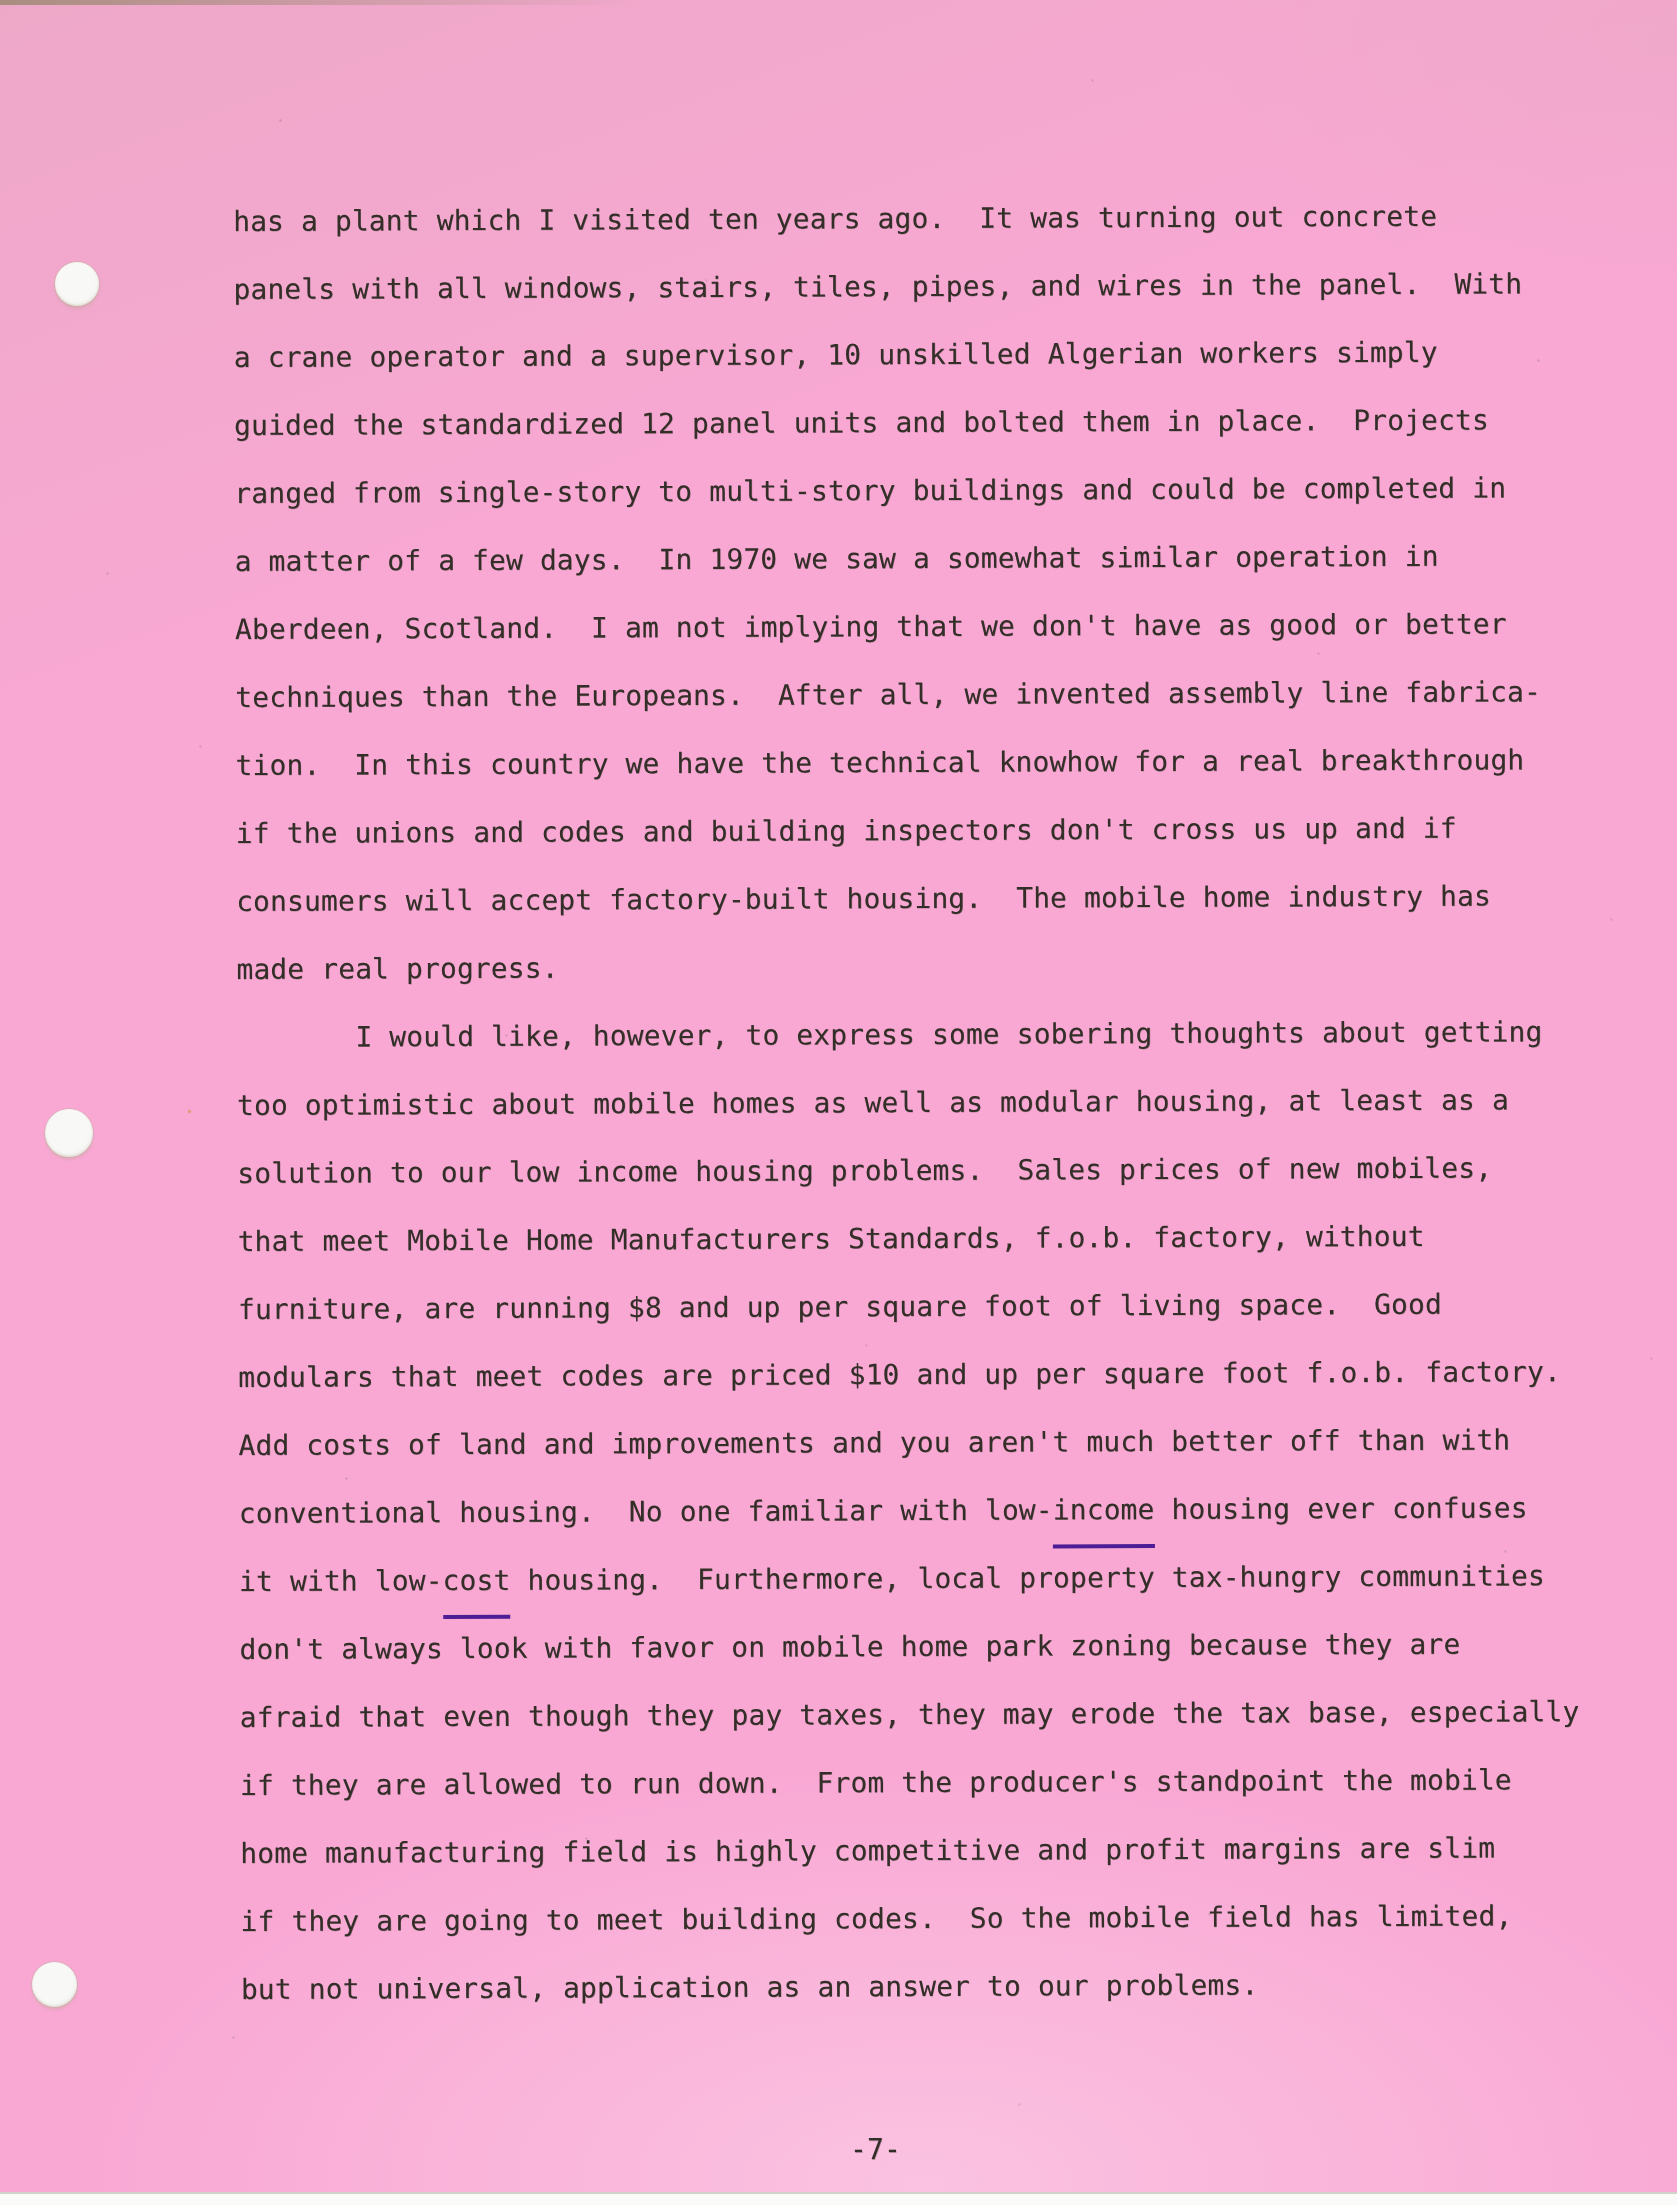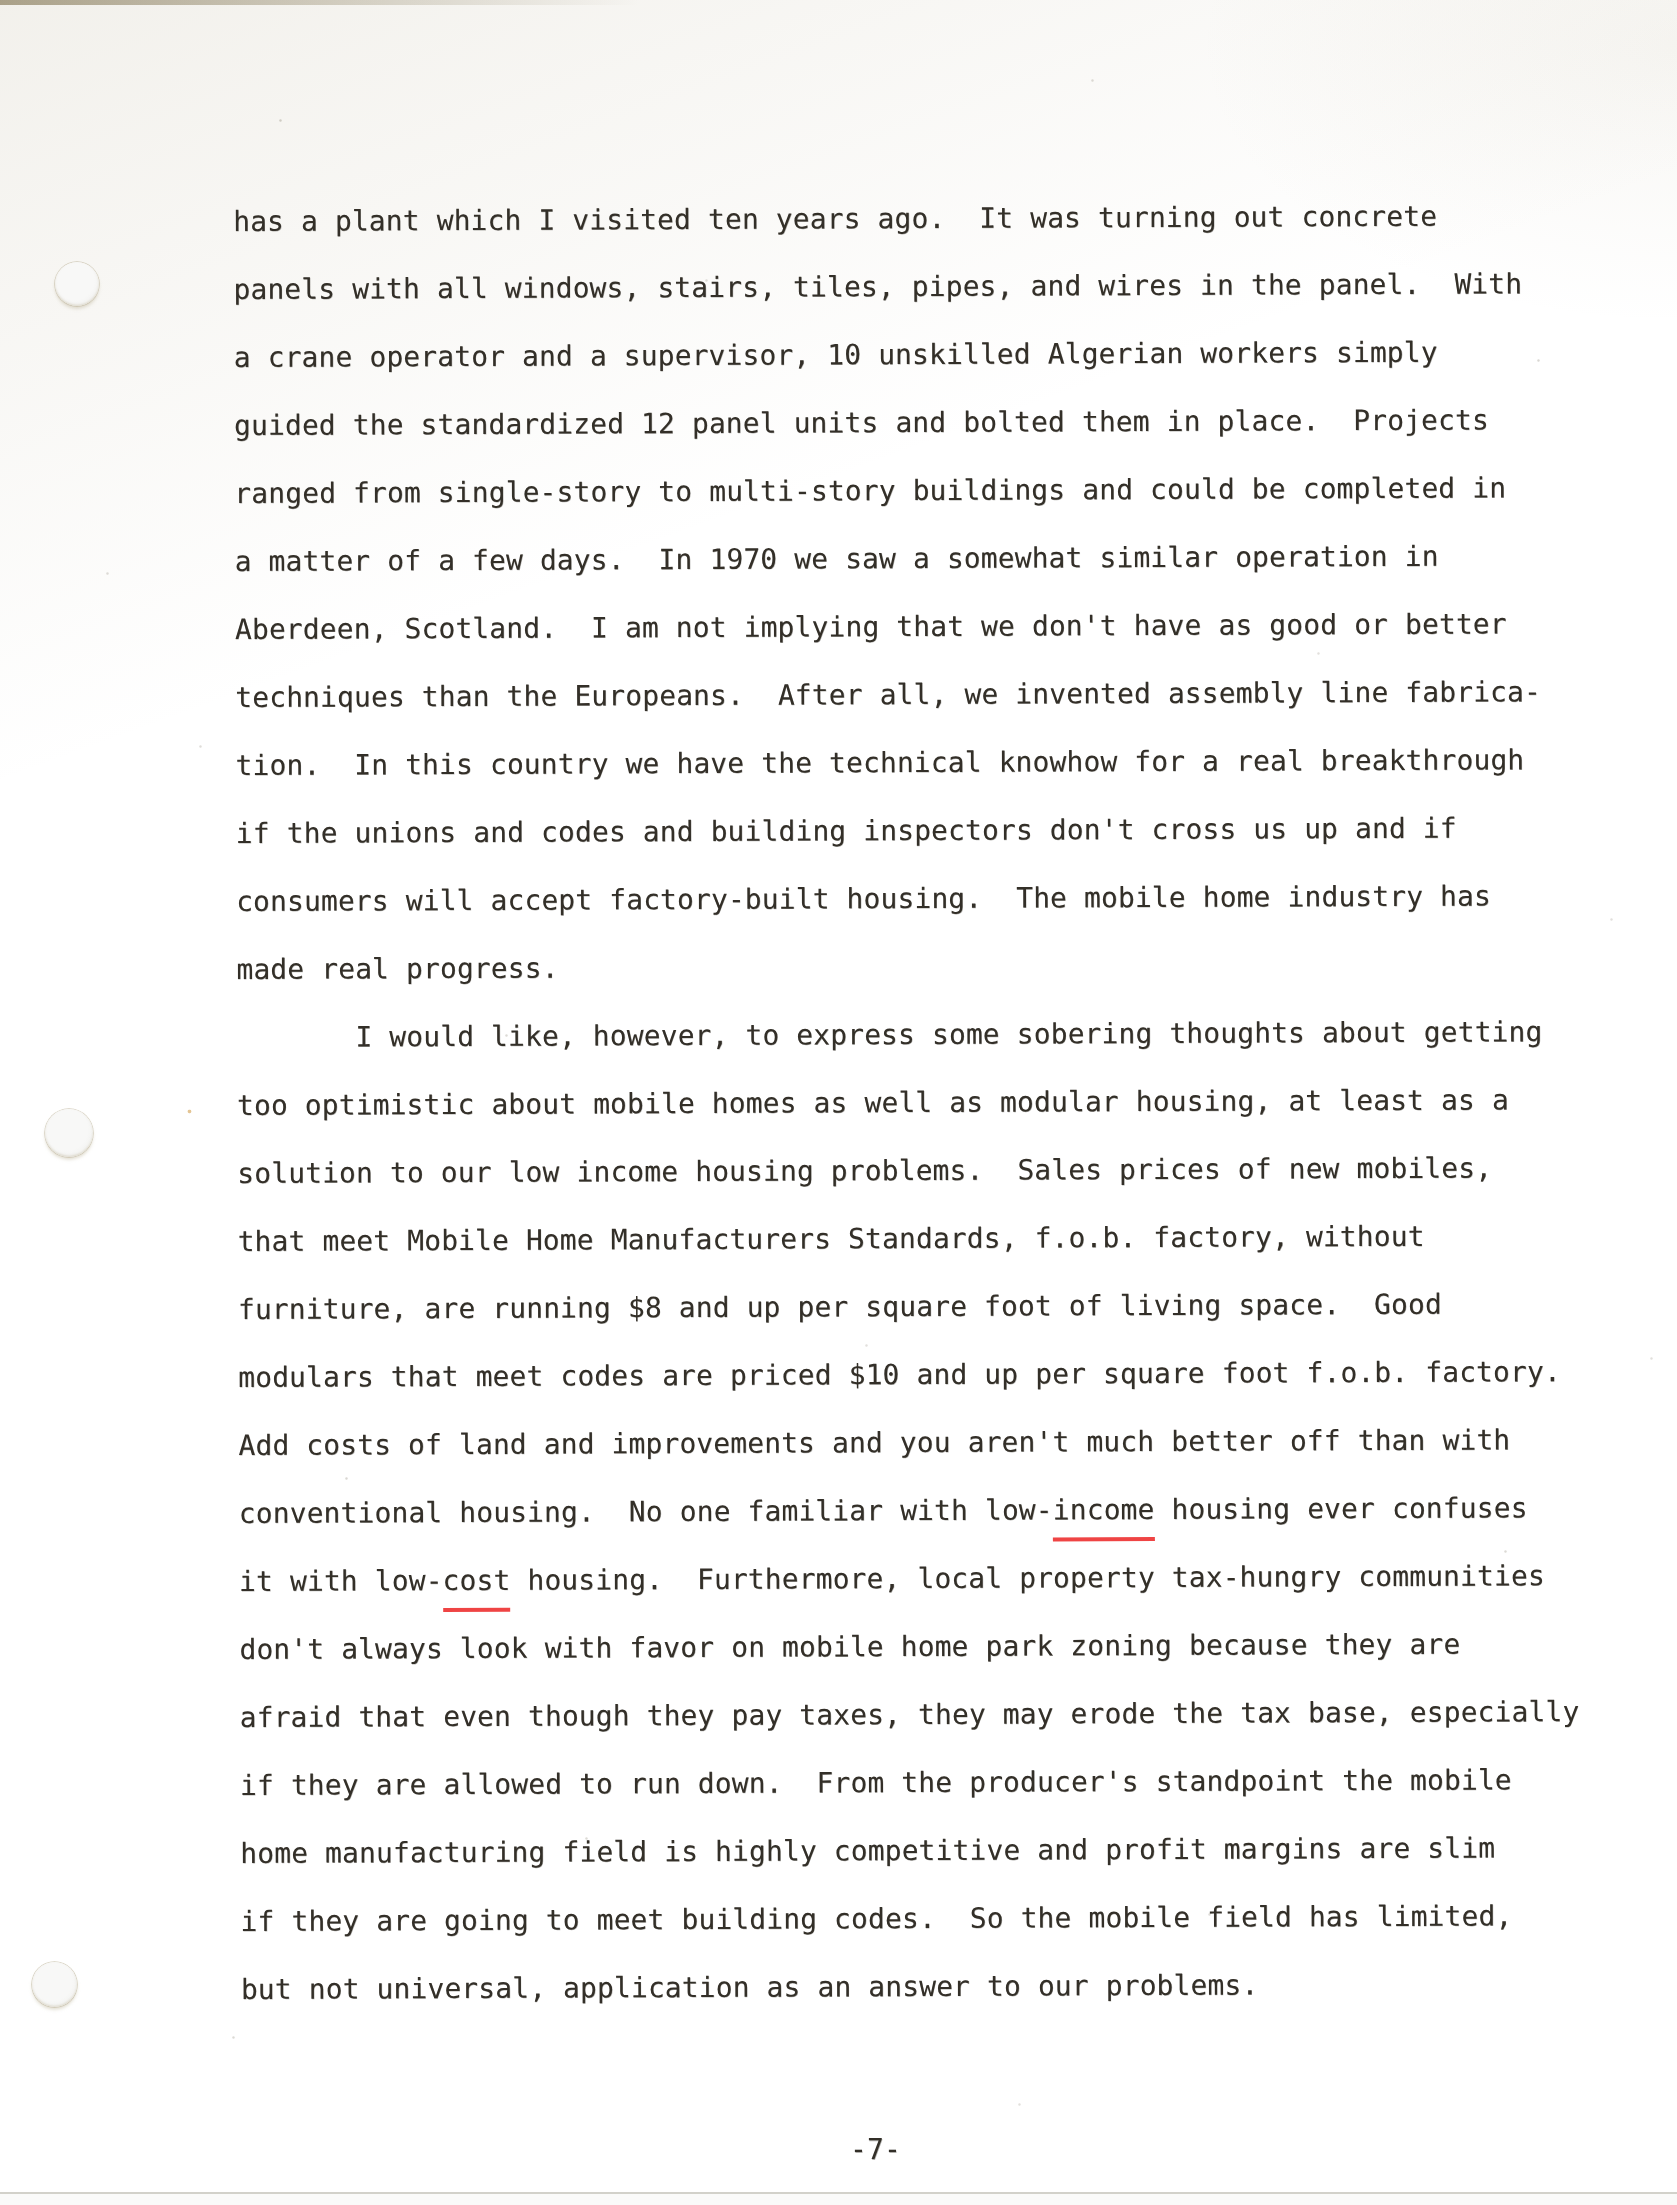--- a/index.html
+++ b/index.html
@@ -1,19 +1,19 @@
 <!DOCTYPE html>
 <html style="font-size:10.7px"><head>
 <meta charset="utf-8">
 <style>
   html,body{margin:0;padding:0;background:#777;}
   .page{
     position:relative;
     width:1678px;height:2205px;
-    background:#ffffff;
+    background:#f9a8d4;
     overflow:hidden;
     font-family:"DejaVu Sans Mono","Liberation Mono",monospace;
   }
   .vignette{
     position:absolute;inset:0;pointer-events:none;
     background:
       linear-gradient(160deg, rgba(176,165,134,0.16) 0%, rgba(176,165,134,0) 28%),
       radial-gradient(ellipse 1199px 599px at 55% 99%, rgba(255,255,255,0.30), rgba(255,255,255,0) 70%),
       radial-gradient(ellipse 799px 466px at 100% 2%, rgba(176,165,134,0.10), rgba(176,165,134,0) 60%);
   }
@@ -61,22 +61,22 @@
     font-size:28px;line-height:68px;
     color:#332f28;
     white-space:pre;
     letter-spacing:0.1px;
     text-shadow:0.4px 0.5px 0.5px rgba(51,47,40,0.38);
     transform:rotate(-0.25deg);
     transform-origin:0 0;
   }
   .tline{height:68px;}
   .underlined{
-    border-bottom:4px solid #ef4444;
-    padding-bottom:11px;
+    border-bottom:4px solid #4c1d95;
+    padding-bottom:18px;
   }
   .footer{
     position:absolute;top:2133px;left:0;width:1751px;
     text-align:center;
     font-size:28px;line-height:33px;
     color:#332f28;
     letter-spacing:0.1px;
     text-shadow:0.4px 0.5px 0.5px rgba(51,47,40,0.38);
     font-family:"DejaVu Sans Mono","Liberation Mono",monospace;
   }

